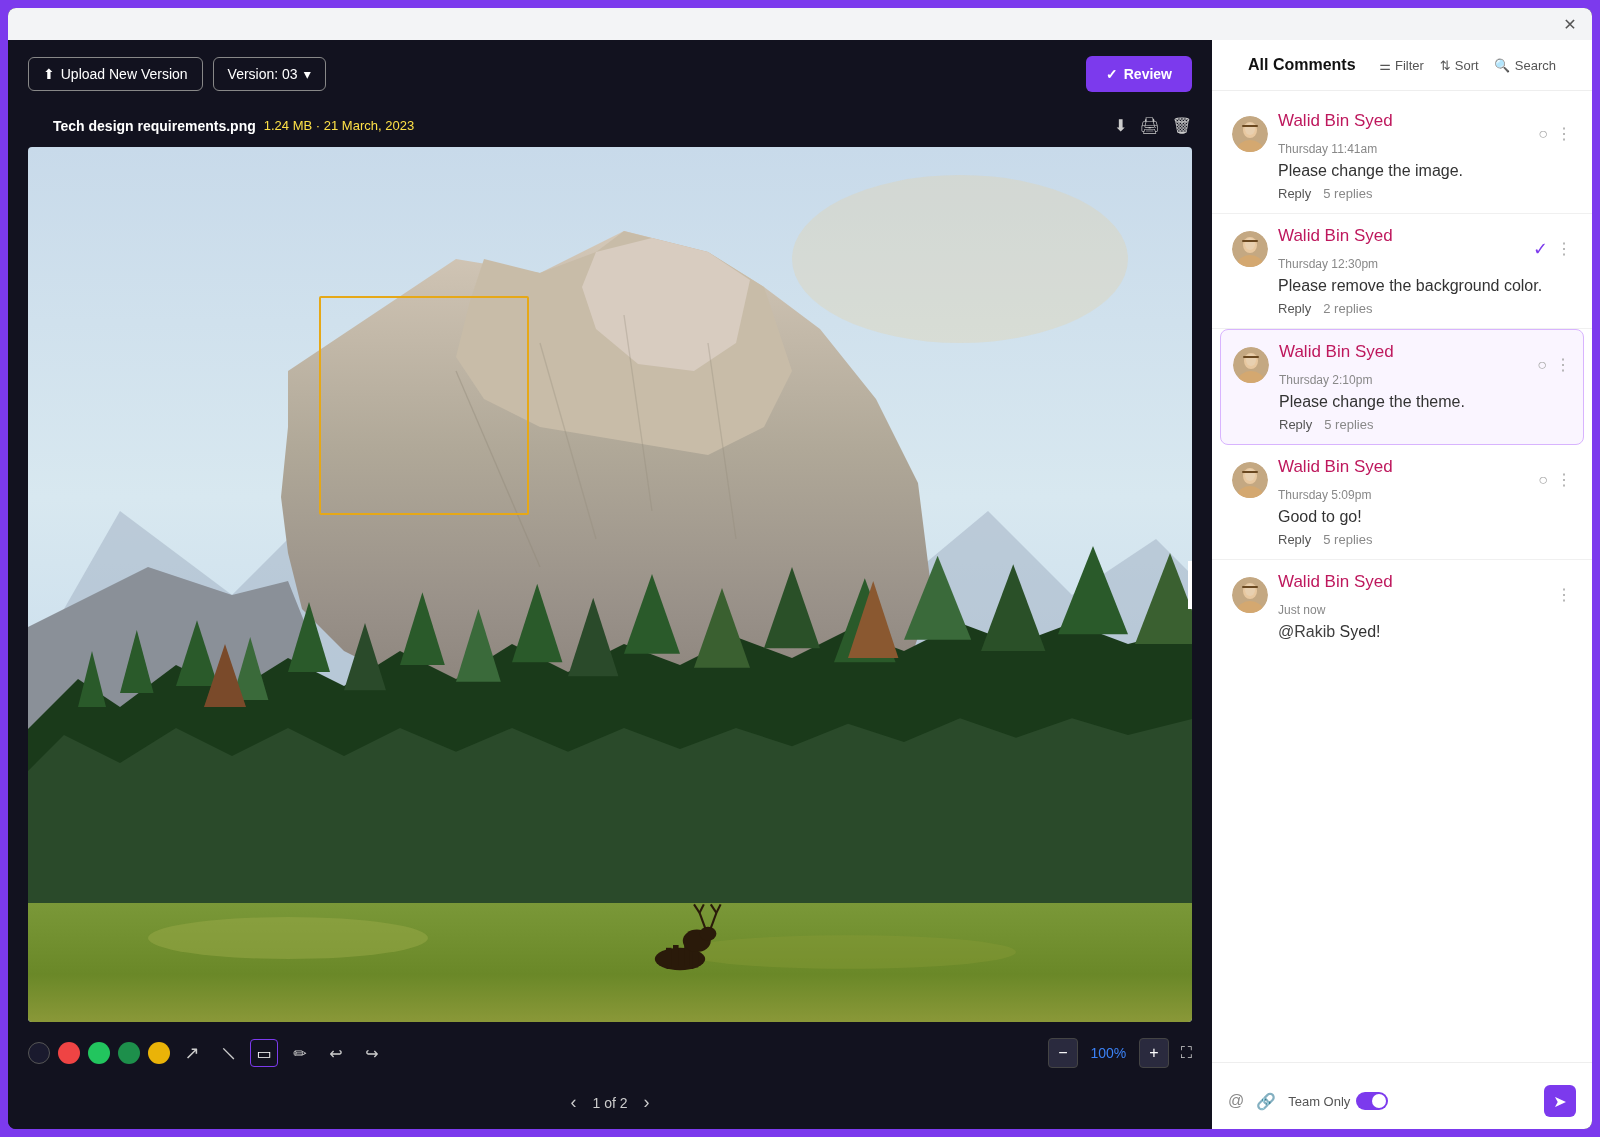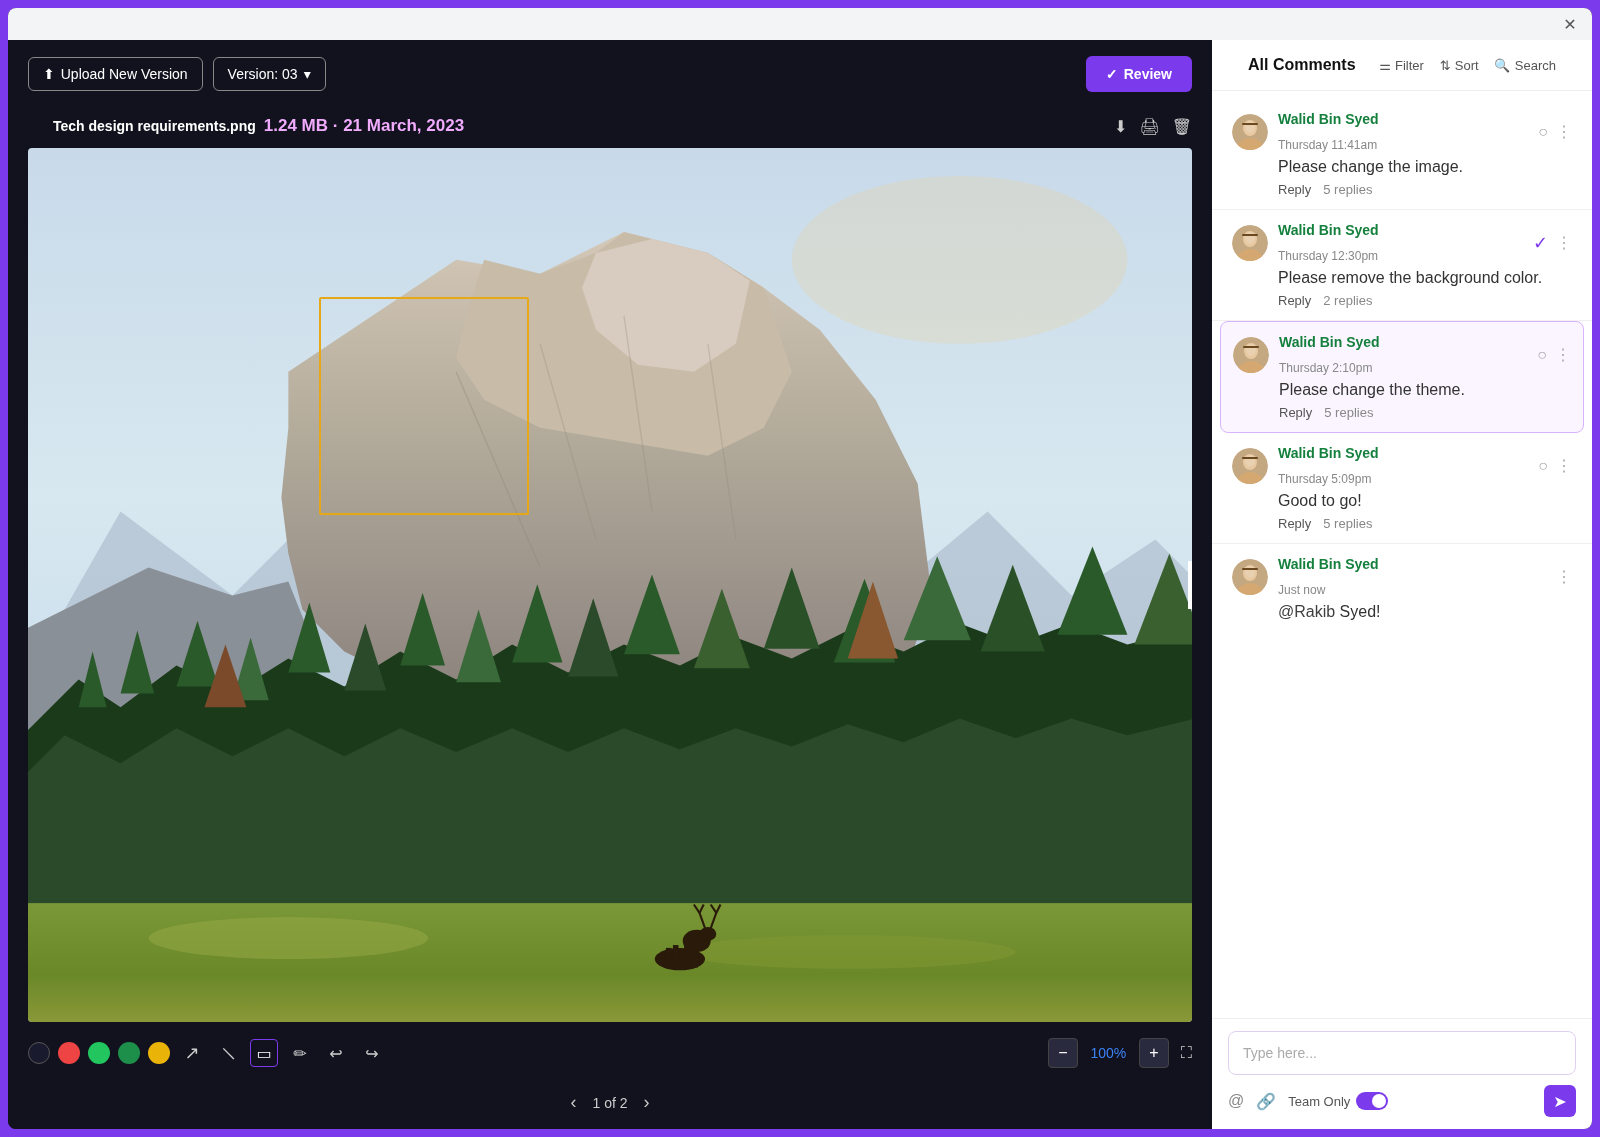--- a/index.html
+++ b/index.html
@@ -113,23 +113,22 @@
       font-size: 14px;
       display: flex;
       align-items: center;
       gap: 8px;
     }
     .file-name {
       font-weight: 600;
       margin-left: 25px;
     }
     .file-meta {
-      color: #f0abfc;
-      font-size: 17px;
-      font-weight: bold;
+      color: #fde047;
+      font-size: 13px;
     }
     .file-actions {
       display: flex;
       gap: 12px;
       align-items: center;
     }
     .file-action-icon {
       color: #ccc;
       cursor: pointer;
       font-size: 16px;
@@ -322,23 +321,23 @@
     .comment-author-area {
       display: flex;
       align-items: center;
       gap: 10px;
     }
     .comment-meta {
       display: flex;
       flex-direction: column;
     }
     .comment-author {
-      font-size: 14px;
-      font-weight: 700;
-      color: #15803d;
+      font-size: 17px;
+      font-weight: 400;
+      color: #be185d;
     }
     .comment-time {
       font-size: 12px;
       color: #888;
       margin-top: 11px;
     }
     .comment-actions {
       display: flex;
       align-items: center;
       gap: 8px;
@@ -817,23 +816,20 @@
             <div class="comment-text">
               <span class="mention">@Rakib</span>
               <span> Syed!</span>
             </div>
           </div>
         </div>
 
       </div>
 
       <div class="comment-input-area">
-        <div class="comment-input" style="color:#aaa; border:1.5px solid #e0d0f0;">
-          <span>Type here...</span>
-        </div>
         <div class="comment-input-footer">
           <div class="input-tools">
             <span class="input-tool-icon">@</span>
             <span class="input-tool-icon">🔗</span>
             <div class="team-only">
               <span>Team Only</span>
               <div class="toggle">
                 <div class="toggle-thumb"></div>
               </div>
             </div>

